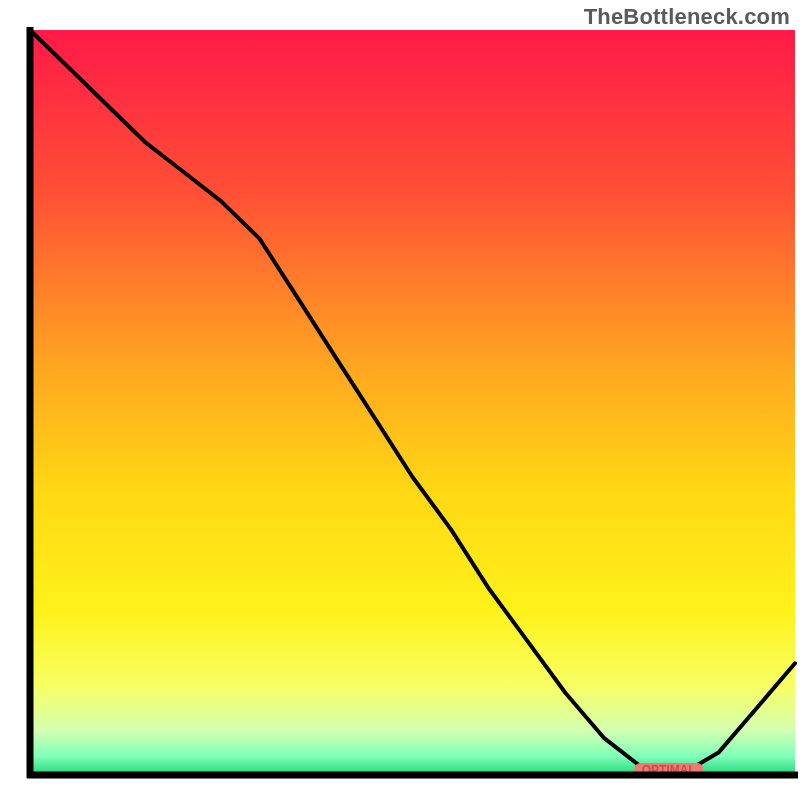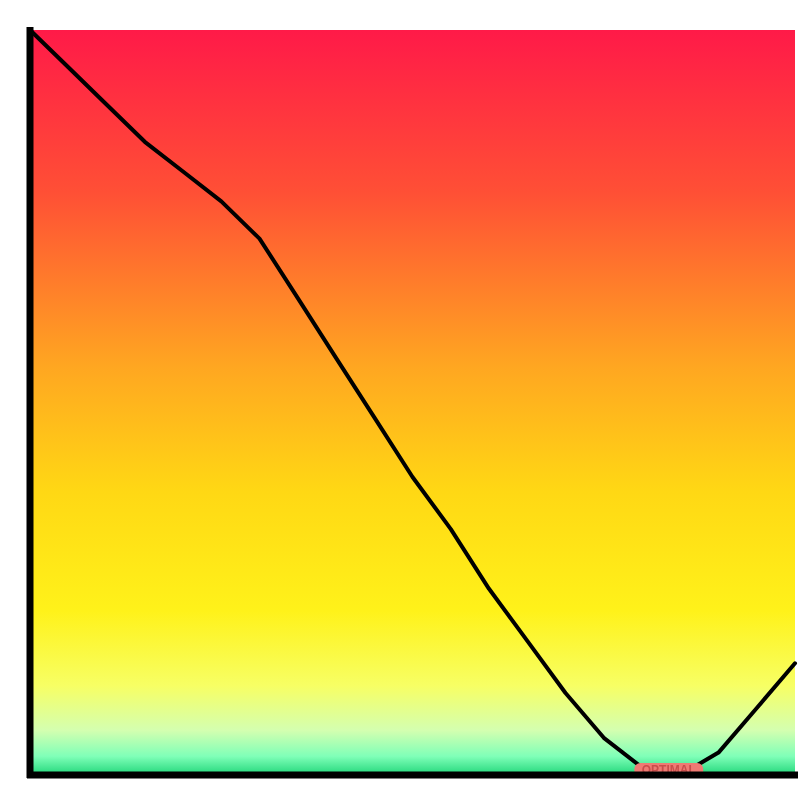--- a/index.html
+++ b/index.html
@@ -56,13 +56,14 @@
 
     <path id="curve" fill="none" stroke-width="4" stroke-linejoin="round" stroke-linecap="round" d="M 30.0 30.0 L 68.3 67.3 L 106.5 104.5 L 144.8 141.8 L 183.0 171.5 L 221.3 201.4 L 259.5 238.6 L 297.8 298.2 L 336.0 357.8 L 374.3 417.4 L 412.5 477.0 L 450.8 529.1 L 489.0 588.8 L 527.3 640.9 L 565.5 693.0 L 603.8 737.8 L 642.0 767.5 L 680.3 775.0 L 718.5 752.6 L 756.8 708.0 L 795.0 663.3" stroke="#000000"></path>
 
     <rect id="optimal-pill" rx="6" ry="6" x="634.35" y="763" width="68.85000000000002" height="14" fill="#ef7a73"></rect>
     <text id="optimal-text" font-family="Arial" font-size="12" font-weight="700" text-anchor="middle" dominant-baseline="middle" x="668.7750000000001" y="770.5" fill="#c94d4b">OPTIMAL</text>
 
     <line id="x-axis" stroke-width="7" x1="27" y1="775" x2="798" y2="775" stroke="#000000"></line>
     <line id="y-axis" stroke-width="7" x1="30" y1="27" x2="30" y2="778" stroke="#000000"></line>
   </svg>
 
+  <div class="watermark">TheBottleneck.com</div>
 </div>
 
 </body></html>

